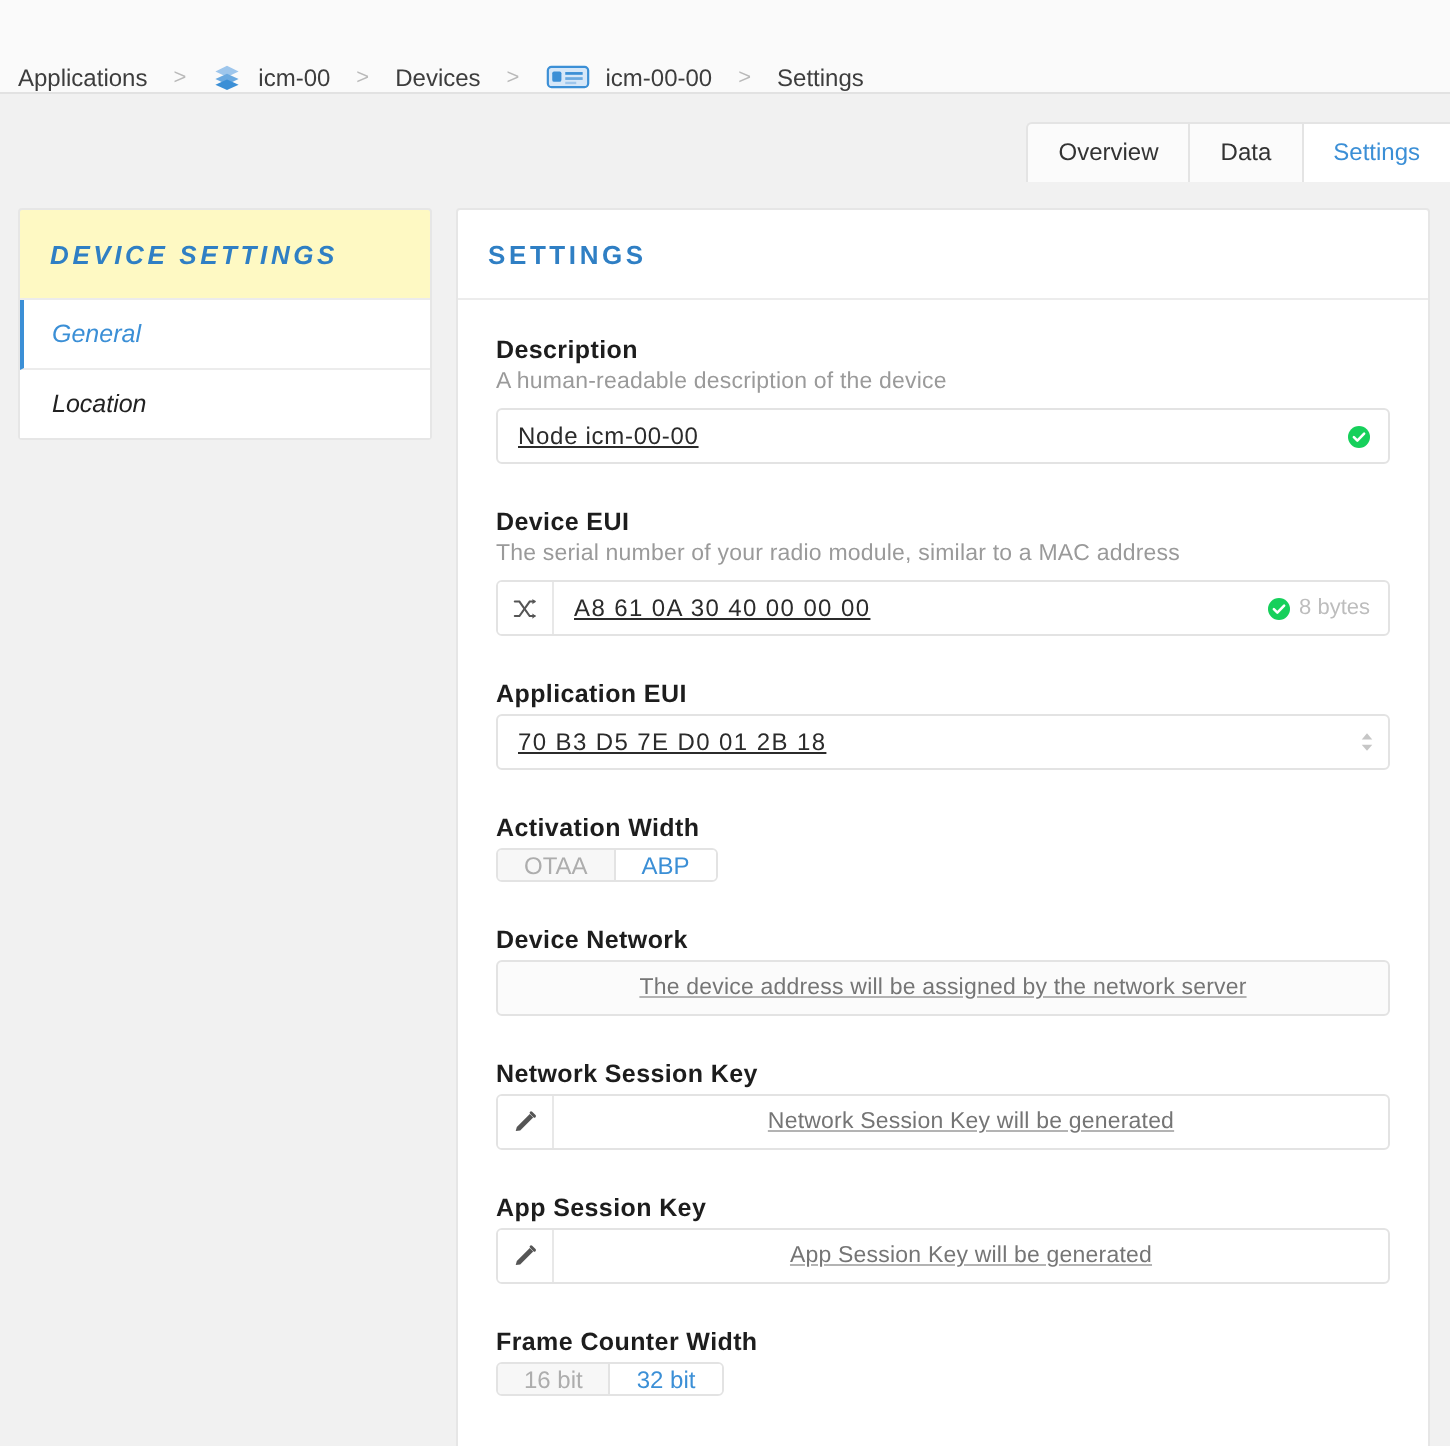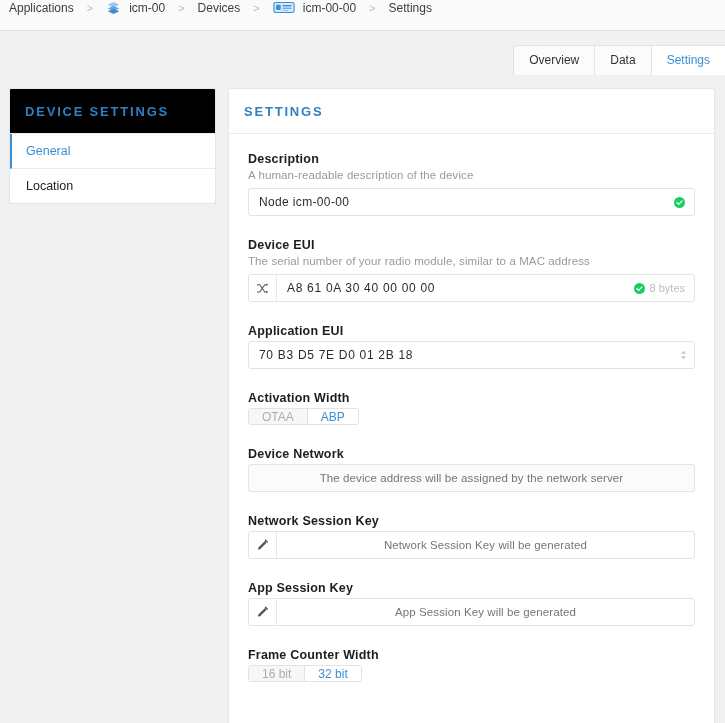--- a/index.html
+++ b/index.html
@@ -10,25 +10,25 @@
     overflow: hidden;
     background: #f1f1f1;
     font-family: "Liberation Sans", sans-serif;
     font-size: 13px;
     color: #2b2b2b;
     -webkit-font-smoothing: antialiased;
   }
 
   
   .topbar {
-    height: 31px;
+    height: 47px;
     background: #fafafa;
     border-bottom: 1px solid #e2e2e2;
     display: flex;
-    align-items: flex-start;
+    align-items: flex-end;
     padding: 0 0 0 9px;
   }
   .crumb {
     display: flex;
     align-items: center;
     gap: 7px;
     font-size: 12px;
     color: #3d3d3d;
     white-space: nowrap;
   }
@@ -81,23 +81,24 @@
     display: flex;
     align-items: flex-start;
     padding: 0 10px 0 9px;
     gap: 12px;
   }
 
   
   .sidebar {
     width: 207px;
     flex: 0 0 207px;
-    background: #000000;
+    background: #fef9c3;
     border: 1px solid #e6e6e6;
     border-radius: 2px;
+    font-style: italic;
   }
   .sidebar-title {
     font-size: 13px;
     font-weight: bold;
     letter-spacing: 1.8px;
     color: #2f7fc4;
     padding: 15px 15px 14px 15px;
     border-bottom: 1px solid #ececec;
   }
   .side-item {
@@ -176,20 +177,21 @@
     align-items: center;
     padding: 0 10px;
     font-size: 12px;
     color: #2b2b2b;
     letter-spacing: .35px;
     background: transparent;
     border: none;
     outline: none;
     font-family: "Liberation Sans", sans-serif;
     min-width: 0;
+    text-decoration: underline;
   }
   .ival.mono { letter-spacing: .7px; }
   .ival.ph {
     color: #b3b3b3;
     justify-content: center;
     font-size: 11.5px;
     letter-spacing: .1px;
   }
   .suffix {
     display: flex;

